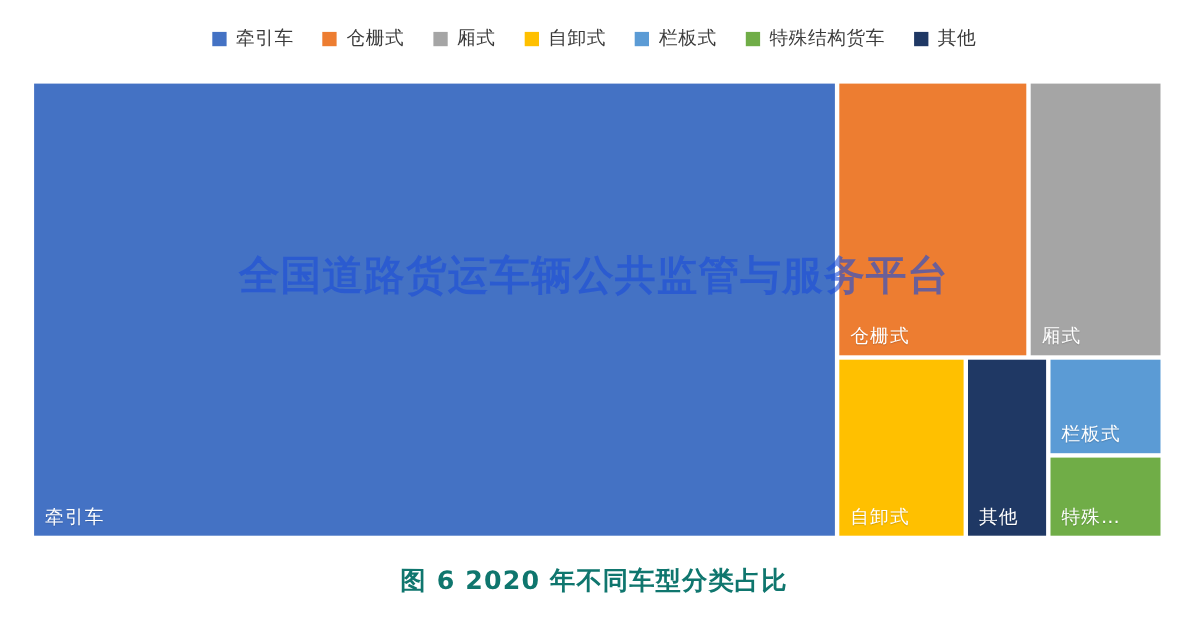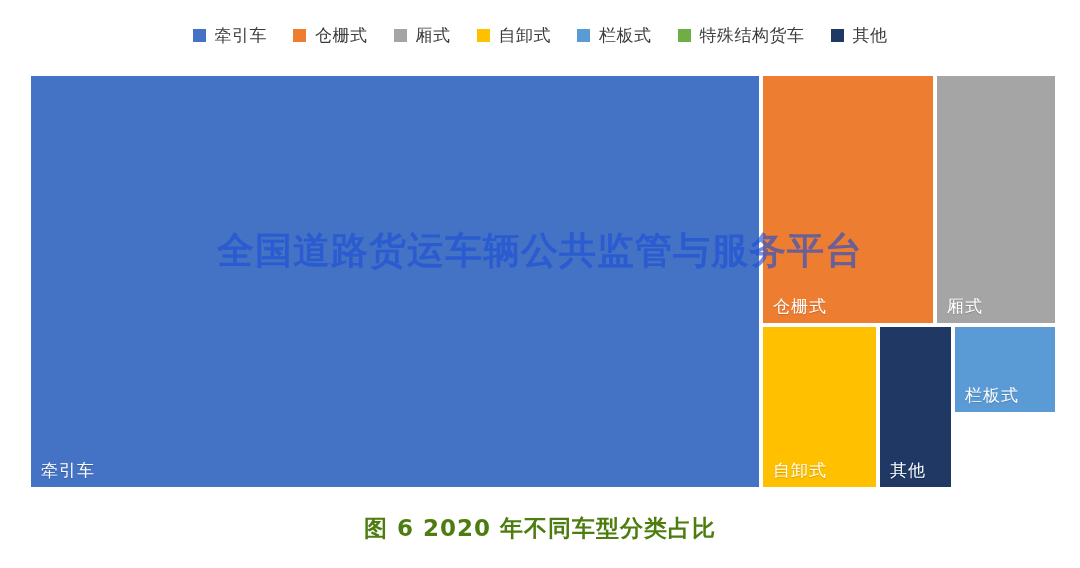--- a/index.html
+++ b/index.html
@@ -91,21 +91,21 @@
 
   
   #caption {
     position: absolute;
     left: 0;
     top: 515px;
     width: 1080px;
     text-align: center;
     font-size: 23px;
     font-weight: bold;
-    color: #4d7c0f;
+    color: #0f766e;
     letter-spacing: 1px;
     line-height: 1.2;
   }
 </style>
 </head>
 <body>
 
 <div id="legend">
 
   <div class="legend-entry">
@@ -164,18 +164,21 @@
   </div>
 
   <div class="tile" style="left: 849px; top: 251px; width: 71px; height: 160px; background: rgb(31, 56, 100);">
     <span class="tile-label">其他</span>
   </div>
 
   <div class="tile" style="left: 924px; top: 251px; width: 100px; height: 85px; background: rgb(91, 155, 213);">
     <span class="tile-label">栏板式</span>
   </div>
 
+  <div class="tile" style="left: 924px; top: 340px; width: 100px; height: 71px; background: rgb(112, 173, 71);">
+    <span class="tile-label">特殊…</span>
+  </div>
 
 </div>
 
 <div id="watermark">全国道路货运车辆公共监管与服务平台</div>
 
 <div id="caption">图 6  2020 年不同车型分类占比</div>
 
 </body></html>

